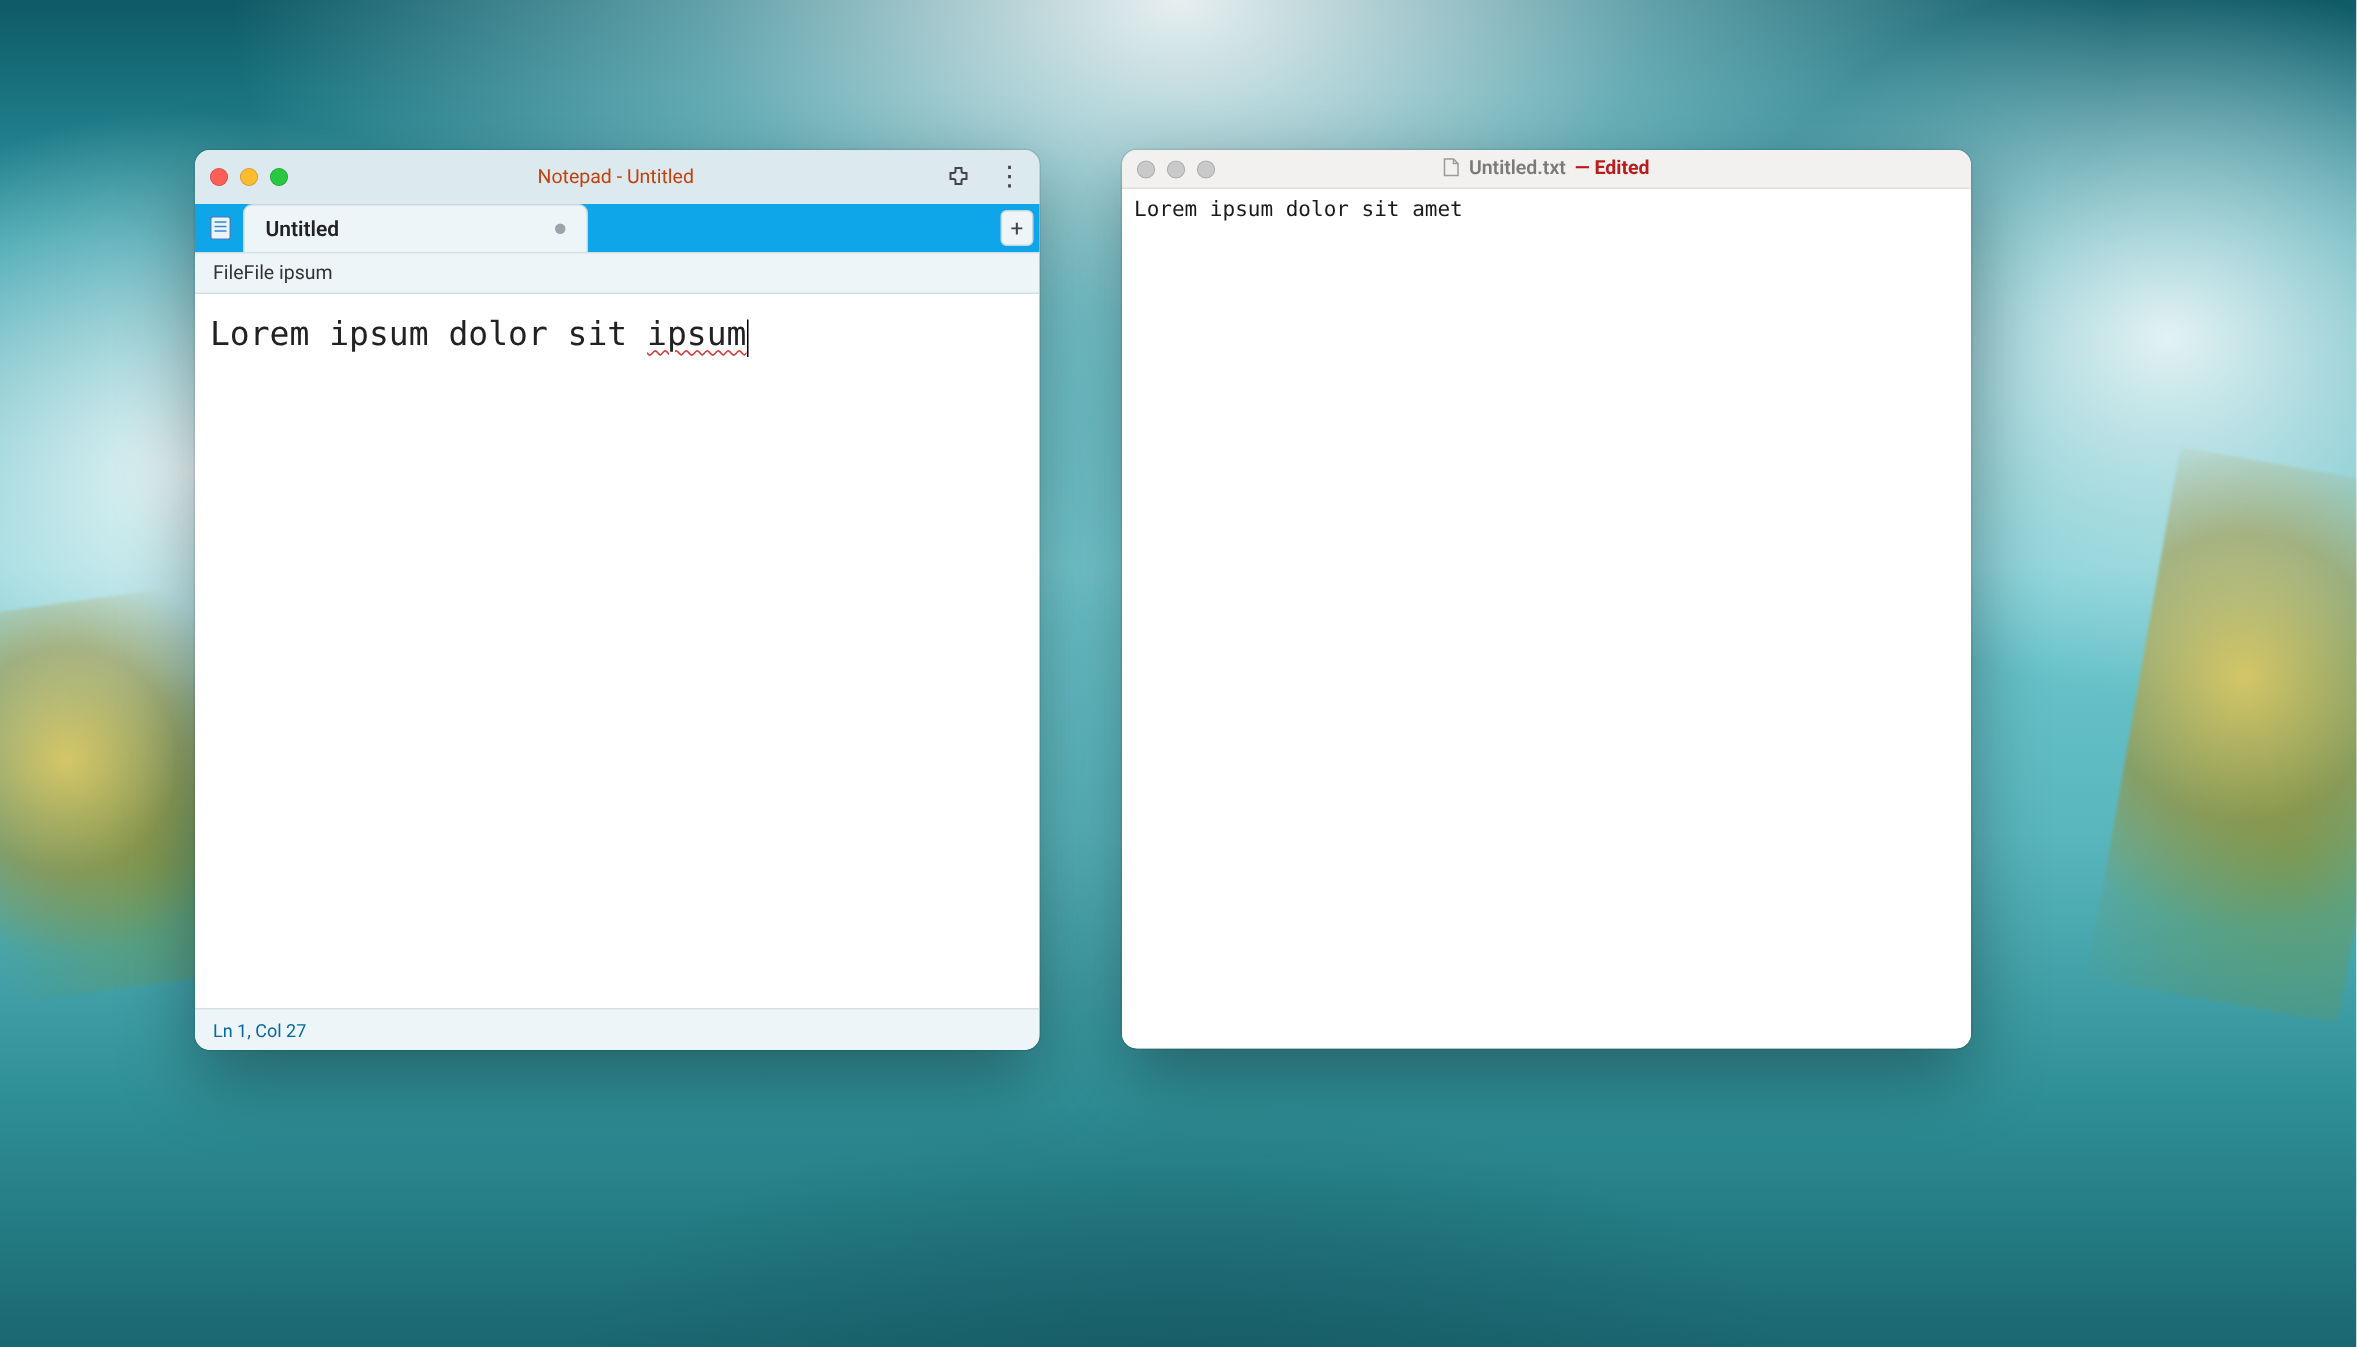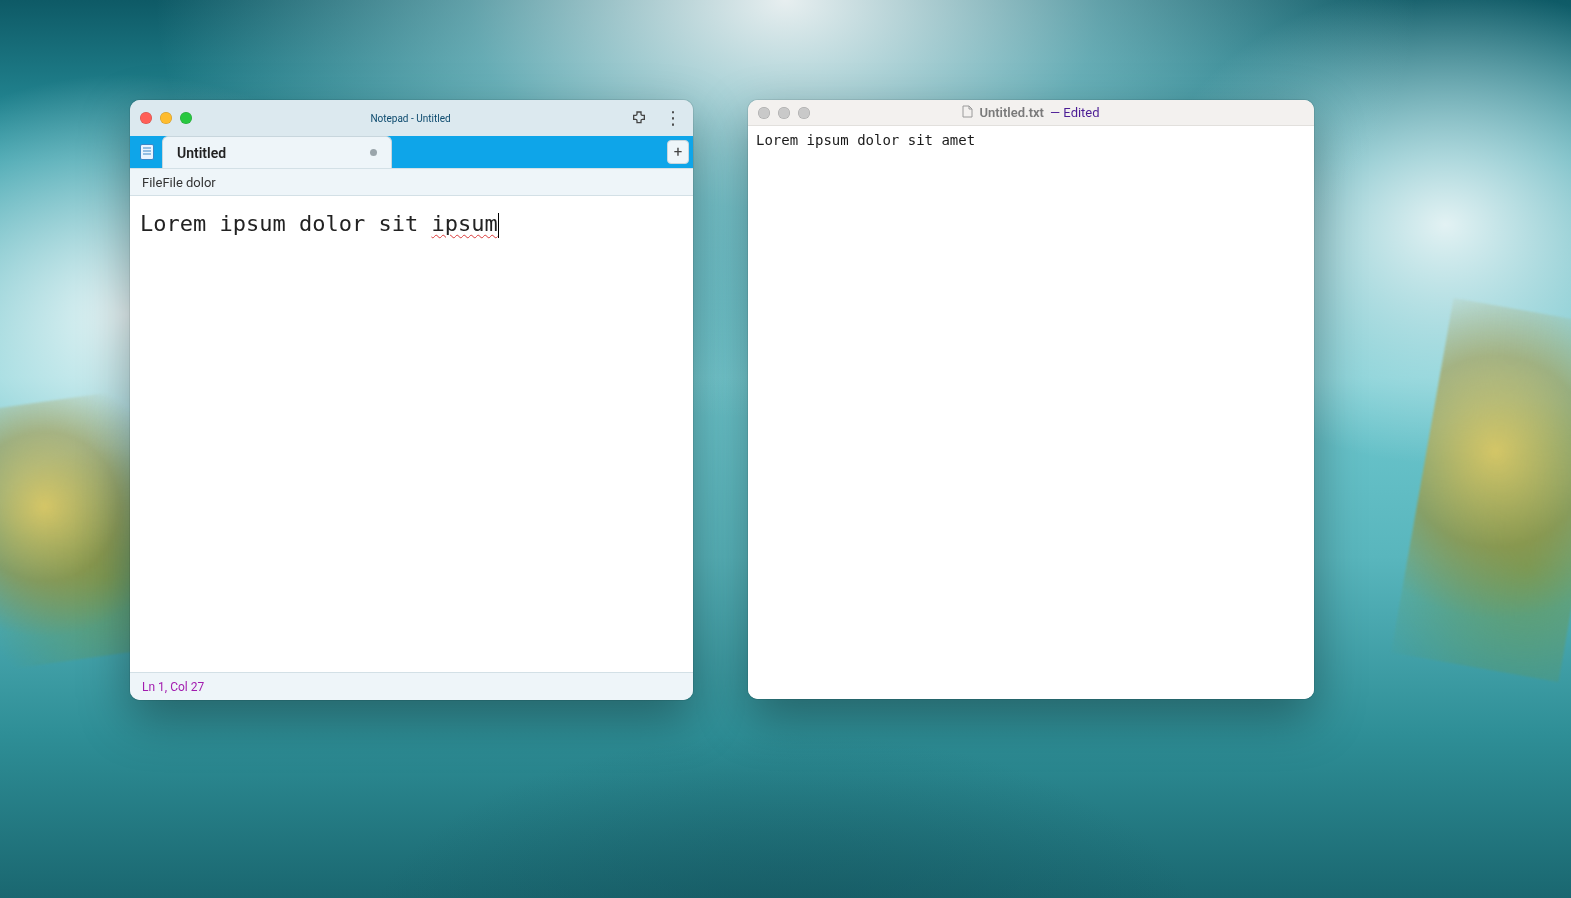--- a/index.html
+++ b/index.html
@@ -41,21 +41,21 @@
     background:#dce9ef;
   }
   .np-titlebar {
     height:36px; display:flex; align-items:center; padding:0 10px; gap:8px;
     background:#dce9ef;
   }
   .traffic { display:flex; gap:8px; align-items:center; }
   .tl { width:12px; height:12px; border-radius:50%; box-shadow: inset 0 0 0 0.5px rgba(0,0,0,0.2); }
   .tl.red{background:#ff5f57;} .tl.yellow{background:#febc2e;} .tl.green{background:#28c840;}
   .tl.dim{background:#c9c9c9;}
-  .np-title { flex:1; text-align:center; font-size:10px; color:#0c4a6e; }
+  .np-title { flex:1; text-align:center; font-size:13px; color:#c2410c; }
   .np-title-actions{ display:flex; gap:14px; align-items:center; color:#444; }
   .icon-btn{ width:20px; height:20px; display:flex; align-items:center; justify-content:center; cursor:pointer; }
   .kebab{ font-size:18px; line-height:1; letter-spacing:0; }
 
   .np-tabrow{
     height:32px; display:flex; align-items:stretch; background:#0ea5e9; padding-left:6px;
   }
   .np-appicon{
     width:22px; display:flex; align-items:center; justify-content:center; color:#2b7db8; margin-right:4px;
   }
@@ -90,39 +90,39 @@
     text-decoration-thickness:1.2px;
     text-underline-offset:3px;
   }
   .caret{
     display:inline-block; width:1px; height:1.15em; background:#000; vertical-align:text-bottom;
     transform:translateY(2px);
   }
 
   .np-status{
     height:28px; background:#eef5f9; border-top:1px solid #d3e0e6;
-    display:flex; align-items:center; padding:0 12px; font-size:12px; color:#a21caf;
+    display:flex; align-items:center; padding:0 12px; font-size:12px; color:#0369a1;
   }
 
   
   .textedit{
     left:748px; top:100px; width:566px; height:599px;
     background:#ffffff;
   }
   .te-titlebar{
     height:26px; background:#f3f1ef;
     display:flex; align-items:center; padding:0 10px; gap:8px;
     border-bottom:1px solid #e2e0dd;
   }
   .te-title-wrap{
     flex:1; display:flex; justify-content:center; gap:6px;
     font-size:13px; color:#8a8a8a;
   }
   .te-title-name{ color:#7a7a7a; font-weight:600; }
-  .te-title-edited{ color:#4c1d95; }
+  .te-title-edited{ color:#b91c1c;font-weight:bold; }
   .doc-glyph{ font-size:12px; color:#9a9a9a; }
 
   .te-body{
     flex:1; background:#fff; padding:6px 8px;
     font-family: ui-monospace, "SF Mono", Menlo, Consolas, monospace;
     font-size:14px; color:#1a1a1a;
   }
 
   
   svg{display:block}
@@ -168,21 +168,21 @@
         <span>Untitled</span>
         <span class="dirty-dot"></span>
       </div>
       <div class="np-newtab">
         <span>+</span>
       </div>
     </div>
 
     <div class="np-menubar">
       <span class="np-menuitem">File</span>
-      <span class="np-menuitem">File dolor</span>
+      <span class="np-menuitem">File ipsum</span>
     </div>
 
     <div class="np-editor">
       <span>Lorem ipsum dolor sit </span><span class="spellerr">ipsum</span><span class="caret"></span>
     </div>
 
     <div class="np-status">
       <span>Ln 1, Col 27</span>
     </div>
   </div>

